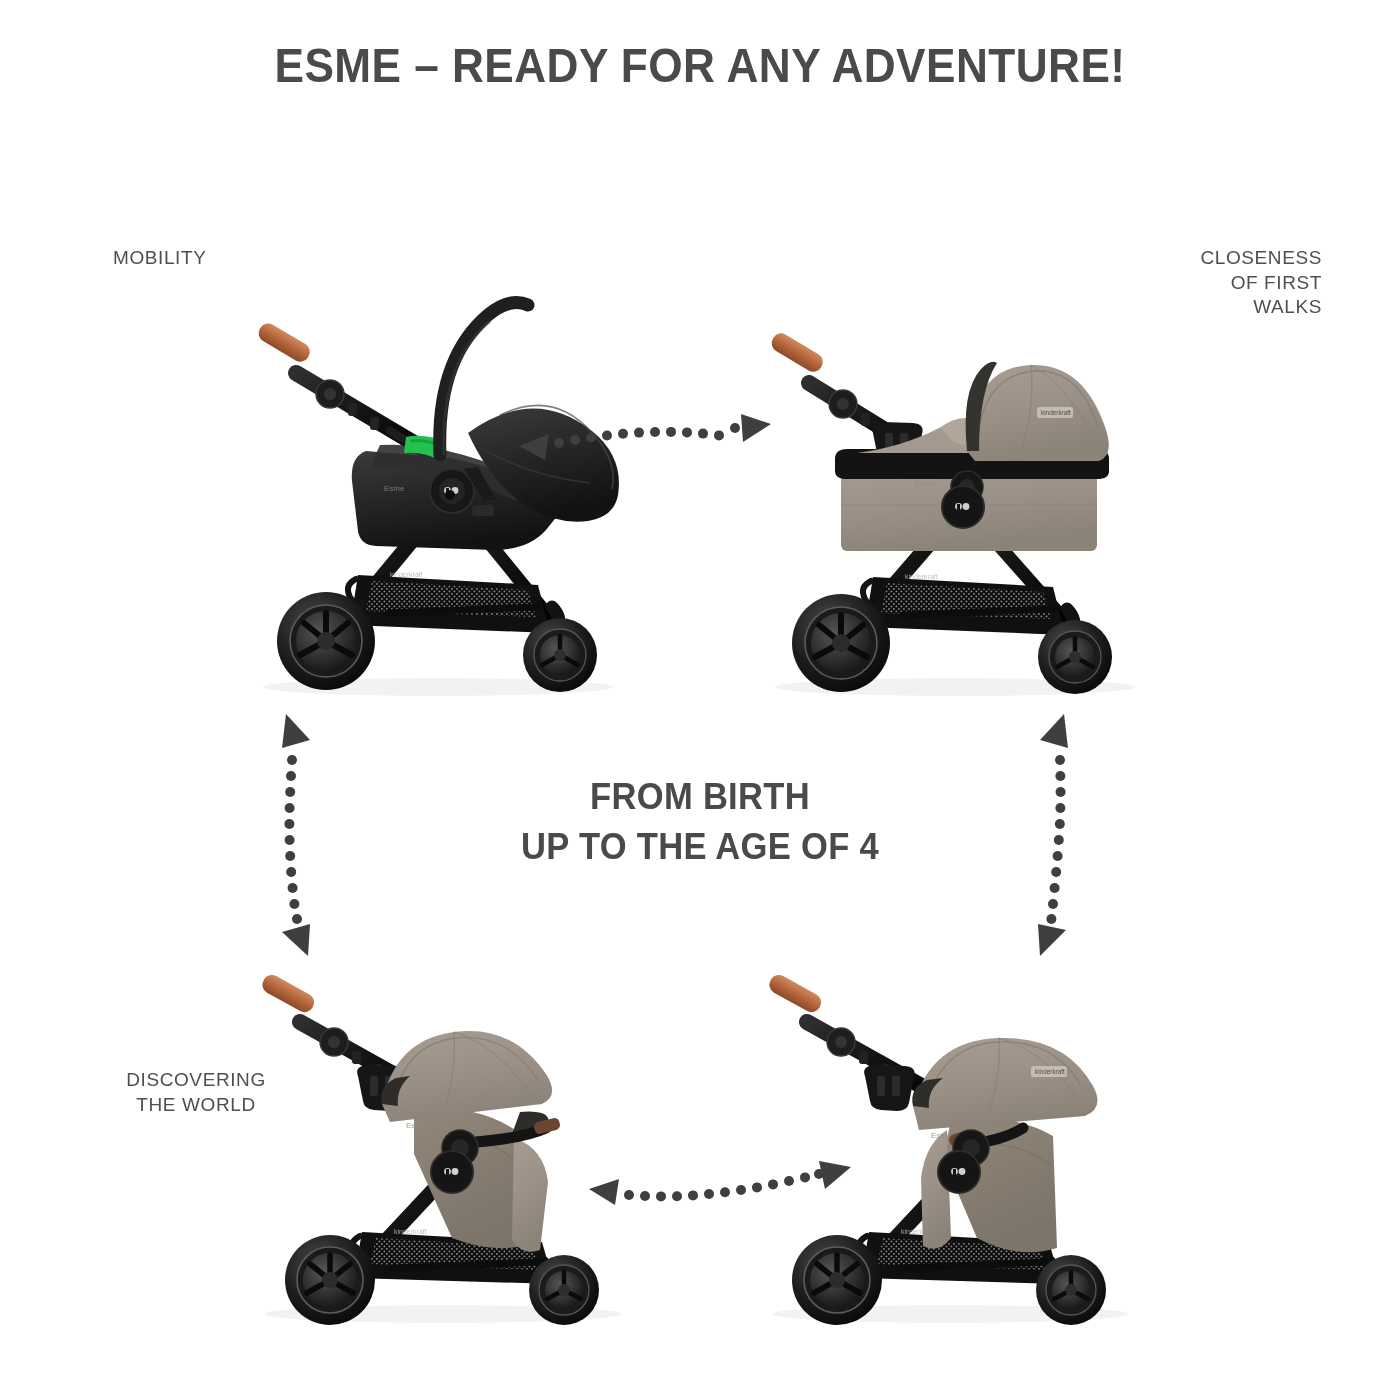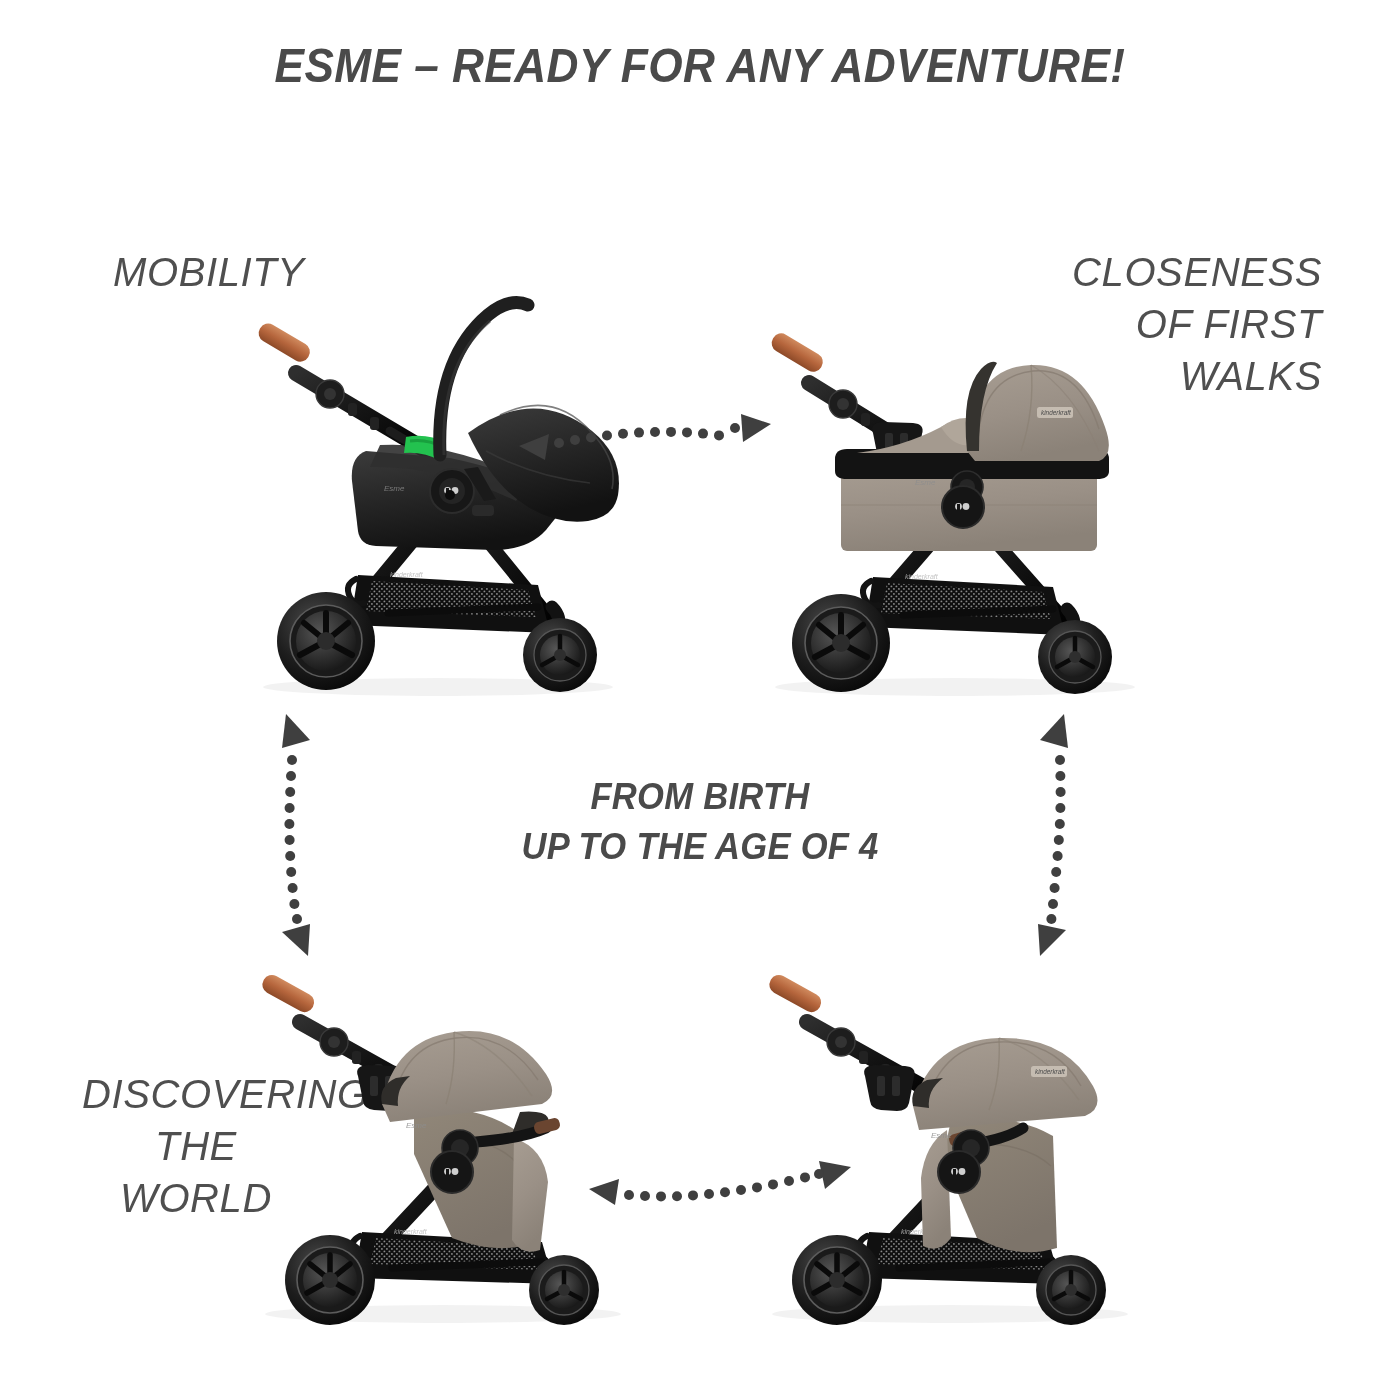--- a/index.html
+++ b/index.html
@@ -6,38 +6,37 @@
   html, body {
     width: 1400px; height: 1400px;
     background: #ffffff;
     font-family: "Liberation Sans", sans-serif;
     overflow: hidden;
   }
   #page {
     position: relative;
     width: 1400px; height: 1208px;
     background: #ffffff;
-    font-style: italic;
   }
   
   .title {
     position: absolute;
     top: 38px; left: 0; width: 1400px;
     text-align: center;
     font-size: 48px;
     font-weight: 700;
     letter-spacing: 0.5px;
     color: #4a4a4a;
     font-stretch: condensed;
     transform: scaleX(0.92);
   }
   
   .corner-label {
     position: absolute;
-    font-size: 40px;
+    font-size: 19px;
     font-weight: 300;
     color: #4f4f4f;
     line-height: 1.30;
     letter-spacing: 0.6px;
     white-space: pre-line;
   }
   .label-mobility   { top: 246px; left: 113px; text-align: left; }
   .label-closeness  { top: 246px; right: 78px; text-align: right; }
   .label-discover   { top: 1068px; left: 82px;  text-align: center; width: 228px; }
   .label-eye        { top: 1068px; right: 112px; text-align: center; width: 180px; }

